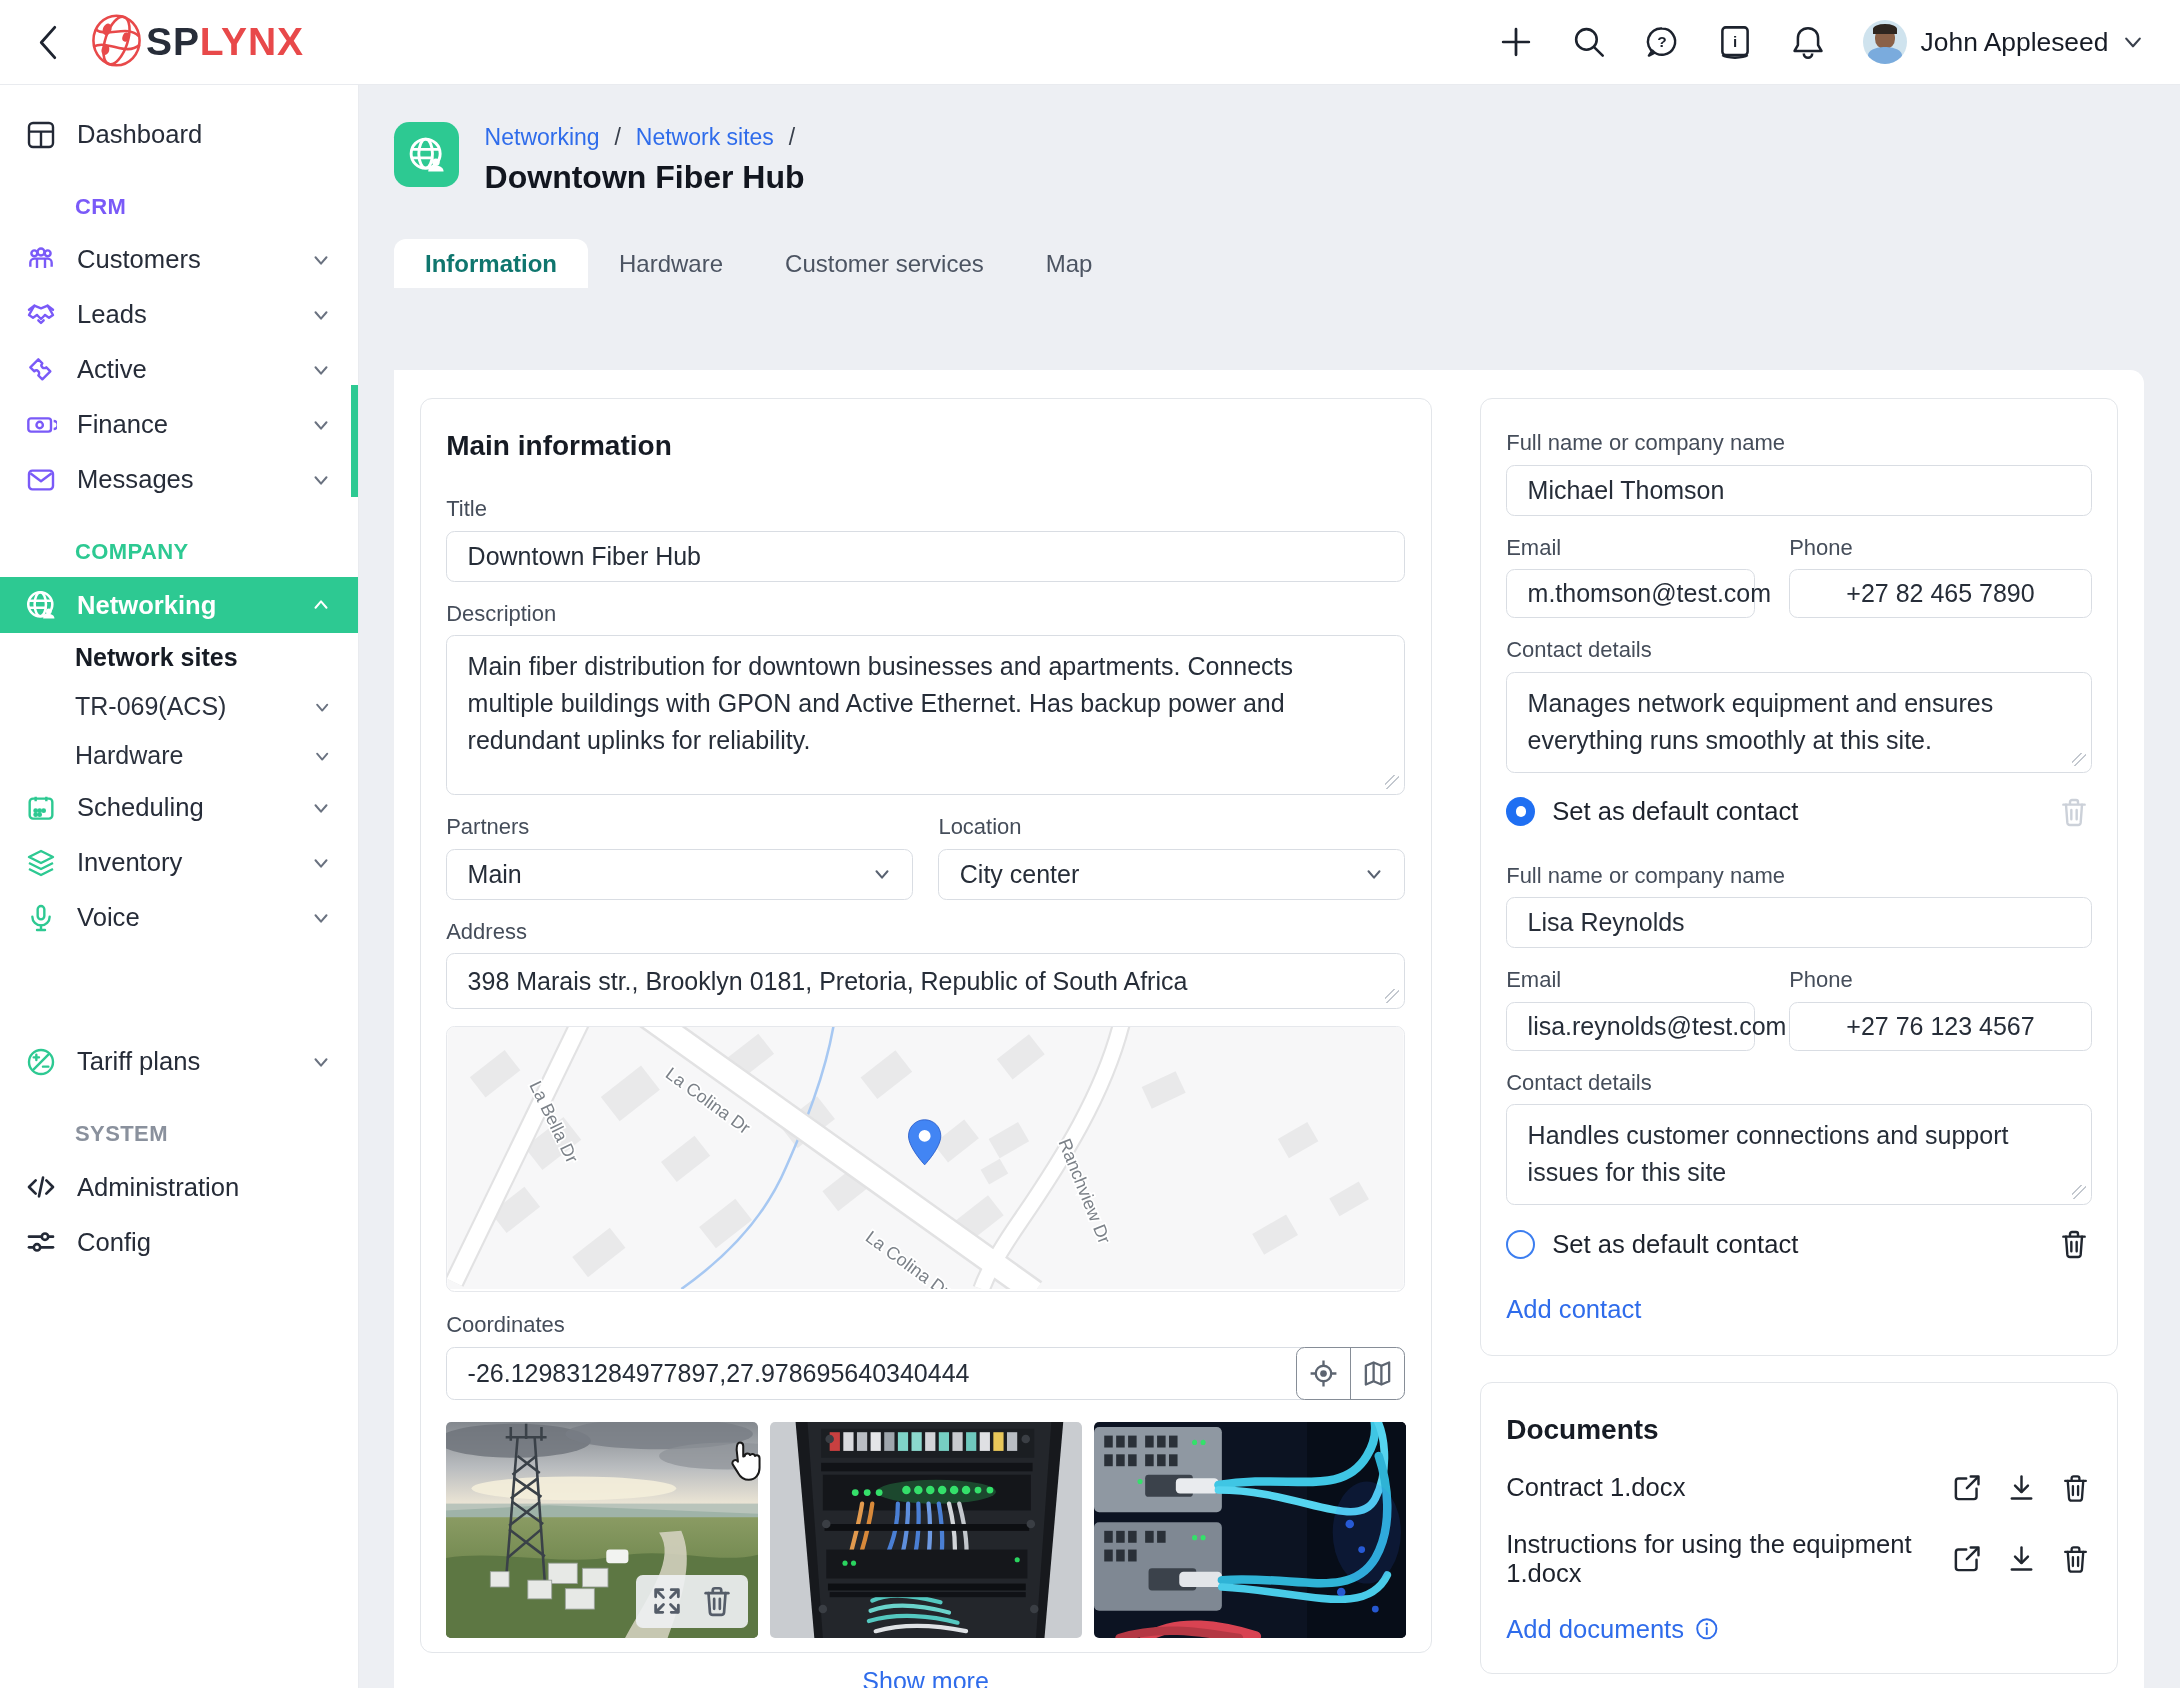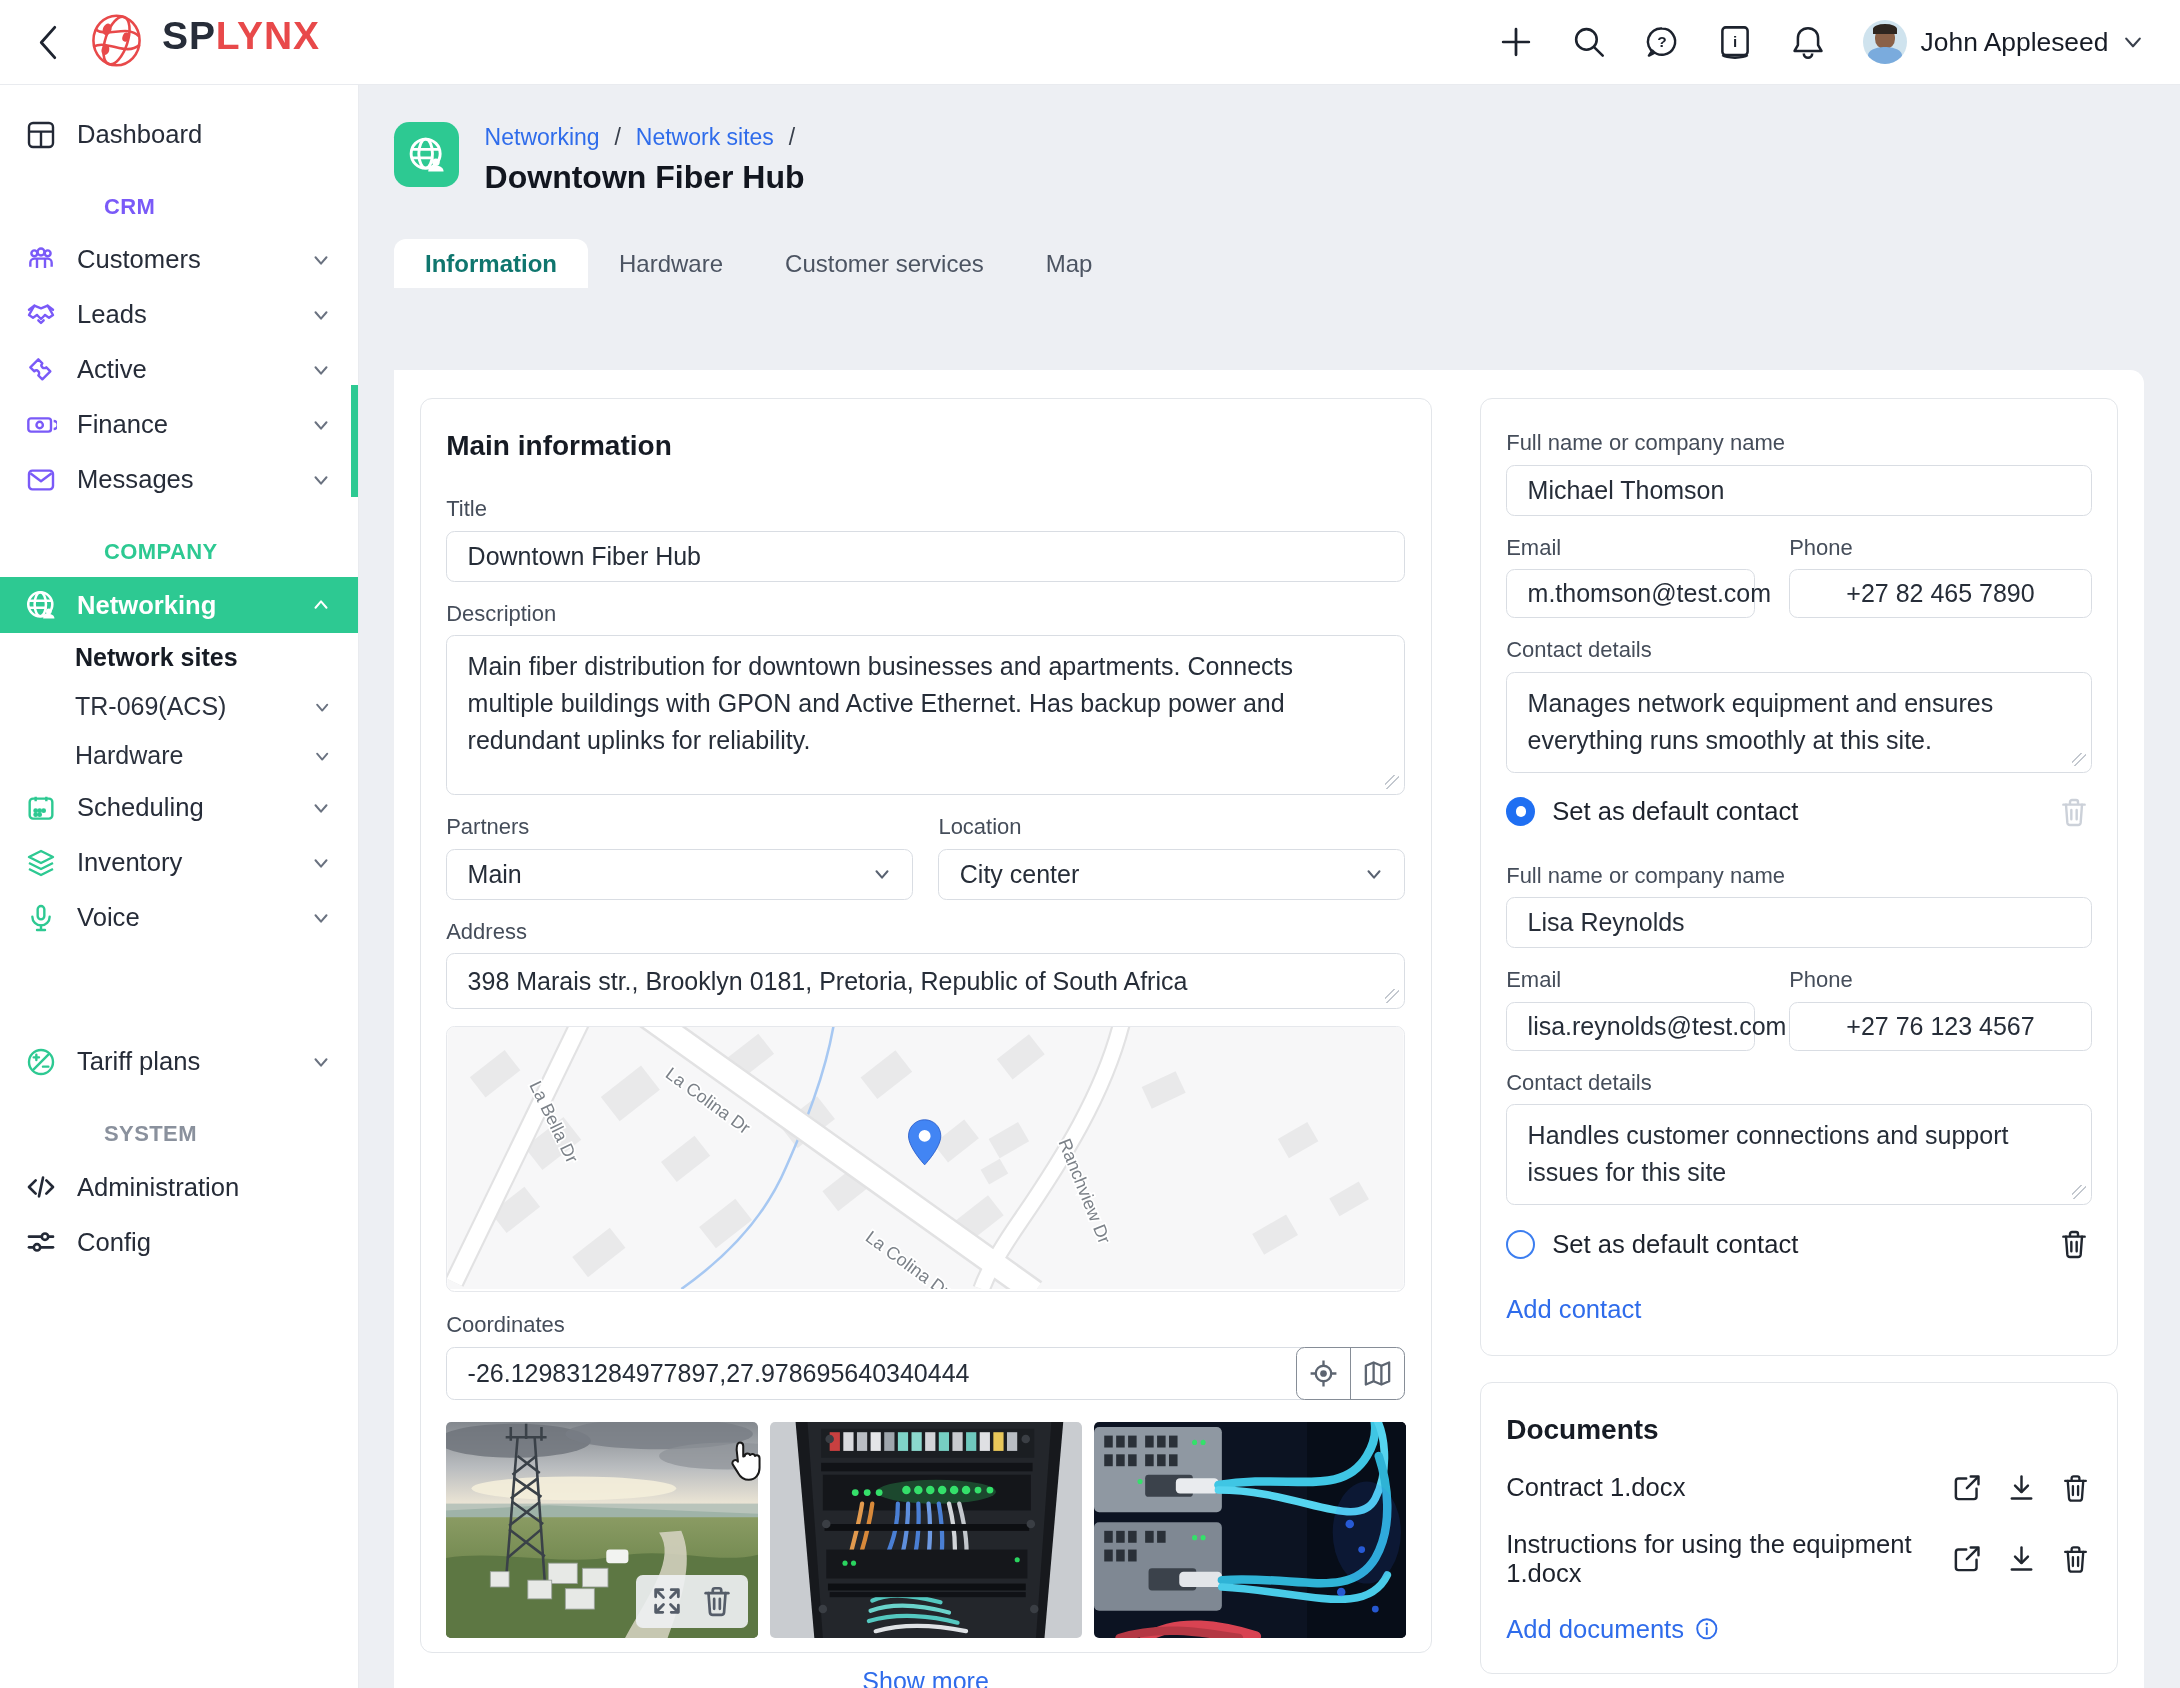--- a/index.html
+++ b/index.html
@@ -3,40 +3,40 @@
 <meta charset="utf-8">
 <style>
   * { margin:0; padding:0; box-sizing:border-box; }
   html,body { width:2181px; height:1688px; }
   body { font-family:"Liberation Sans", sans-serif; background:#edeff3; color:#1d222c; overflow:hidden; position:relative; }
 
   
   .topbar { position:absolute; top:0; left:0; width:2181px; height:85px; background:#fff; border-bottom:0.9px solid #e9ebef; display:flex; align-items:center; justify-content:space-between; padding:0 37px; z-index:30; }
   .topbar-left { display:flex; align-items:center; gap:22px; }
   .back-btn { width:31px; height:39px; display:flex; align-items:center; cursor:pointer; color:#1e2430; }
-  .logo { display:flex; gap:19px; }
+  .logo { display:flex; align-items:center; gap:3px; }
   .logo-text { font-size:39px; font-weight:bold; letter-spacing:0.9px; }
   .logo-sp { color:#272d39; } .logo-lynx { color:#e8494a; }
   .topbar-right { display:flex; align-items:center; gap:37px; }
   .hicon { width:36px; height:36px; color:#1c222d; display:flex; align-items:center; justify-content:center; cursor:pointer; }
   .user-chip { display:flex; align-items:center; gap:13.6px; cursor:pointer; }
   .avatar { width:44px; height:44px; border-radius:50%; overflow:hidden; background:#cfe3ee; position:relative; }
   .avatar .head { position:absolute; left:12px; top:6.8px; width:20.4px; height:22px; border-radius:45%; background:#8a6148; }
   .avatar .hair { position:absolute; left:10.2px; top:4.3px; width:24px; height:10.2px; border-radius:50% 50% 0 0; background:#2e2620; }
   .avatar .shirt { position:absolute; left:5.1px; top:27px; width:34px; height:19px; border-radius:45% 45% 0 0; background:#7aabdd; }
   .user-name { font-size:26.4px; color:#171c26; }
 
   
   .sidebar { position:absolute; top:85px; left:0; width:359px; height:1603px; background:#fff; border-right:0.9px solid #e9ebef; z-index:20; }
   .side-item { height:55px; display:flex; align-items:center; padding:0 25.6px 0 24px; cursor:pointer; color:#262c38; }
   .side-item .sicon { width:34px; height:34px; margin-right:19px; flex:0 0 34px; display:flex; align-items:center; justify-content:center; }
   .side-item .slabel { font-size:25.6px; flex:1; }
   .side-item .chev { width:22px; height:22px; color:#6a7280; }
   .icon-purple { color:#7a5af8; } .icon-green { color:#2dc992; } .icon-dark { color:#232936; }
-  .side-section { font-size:22px; font-weight:bold; letter-spacing:0.4px; padding-left:75px; margin-top:29px; margin-bottom:10.2px; height:31px; display:flex; align-items:center;margin-left:29px; }
+  .side-section { font-size:22px; font-weight:bold; letter-spacing:0.4px; padding-left:75px; margin-top:29px; margin-bottom:10.2px; height:31px; display:flex; align-items:center; }
   .sec-purple { color:#7a5af8; } .sec-green { color:#2dc992; } .sec-gray { color:#8a919d; }
   .side-item.active-parent { background:#2dc992; color:#fff; height:56px; }
   .side-item.active-parent .chev { color:#fff; }
   .sub-item { height:49px; display:flex; align-items:center; padding:0 25.6px 0 75px; cursor:pointer; color:#2b313d; }
   .sub-item .slabel { font-size:25px; flex:1; }
   .sub-item .chev { width:20.4px; height:20.4px; color:#6a7280; }
   .sub-item.active .slabel { font-weight:bold; color:#161b24; }
   .active-bar { position:absolute; right:0; top:300px; width:6.8px; height:112px; background:#2dc992; }
 
   

